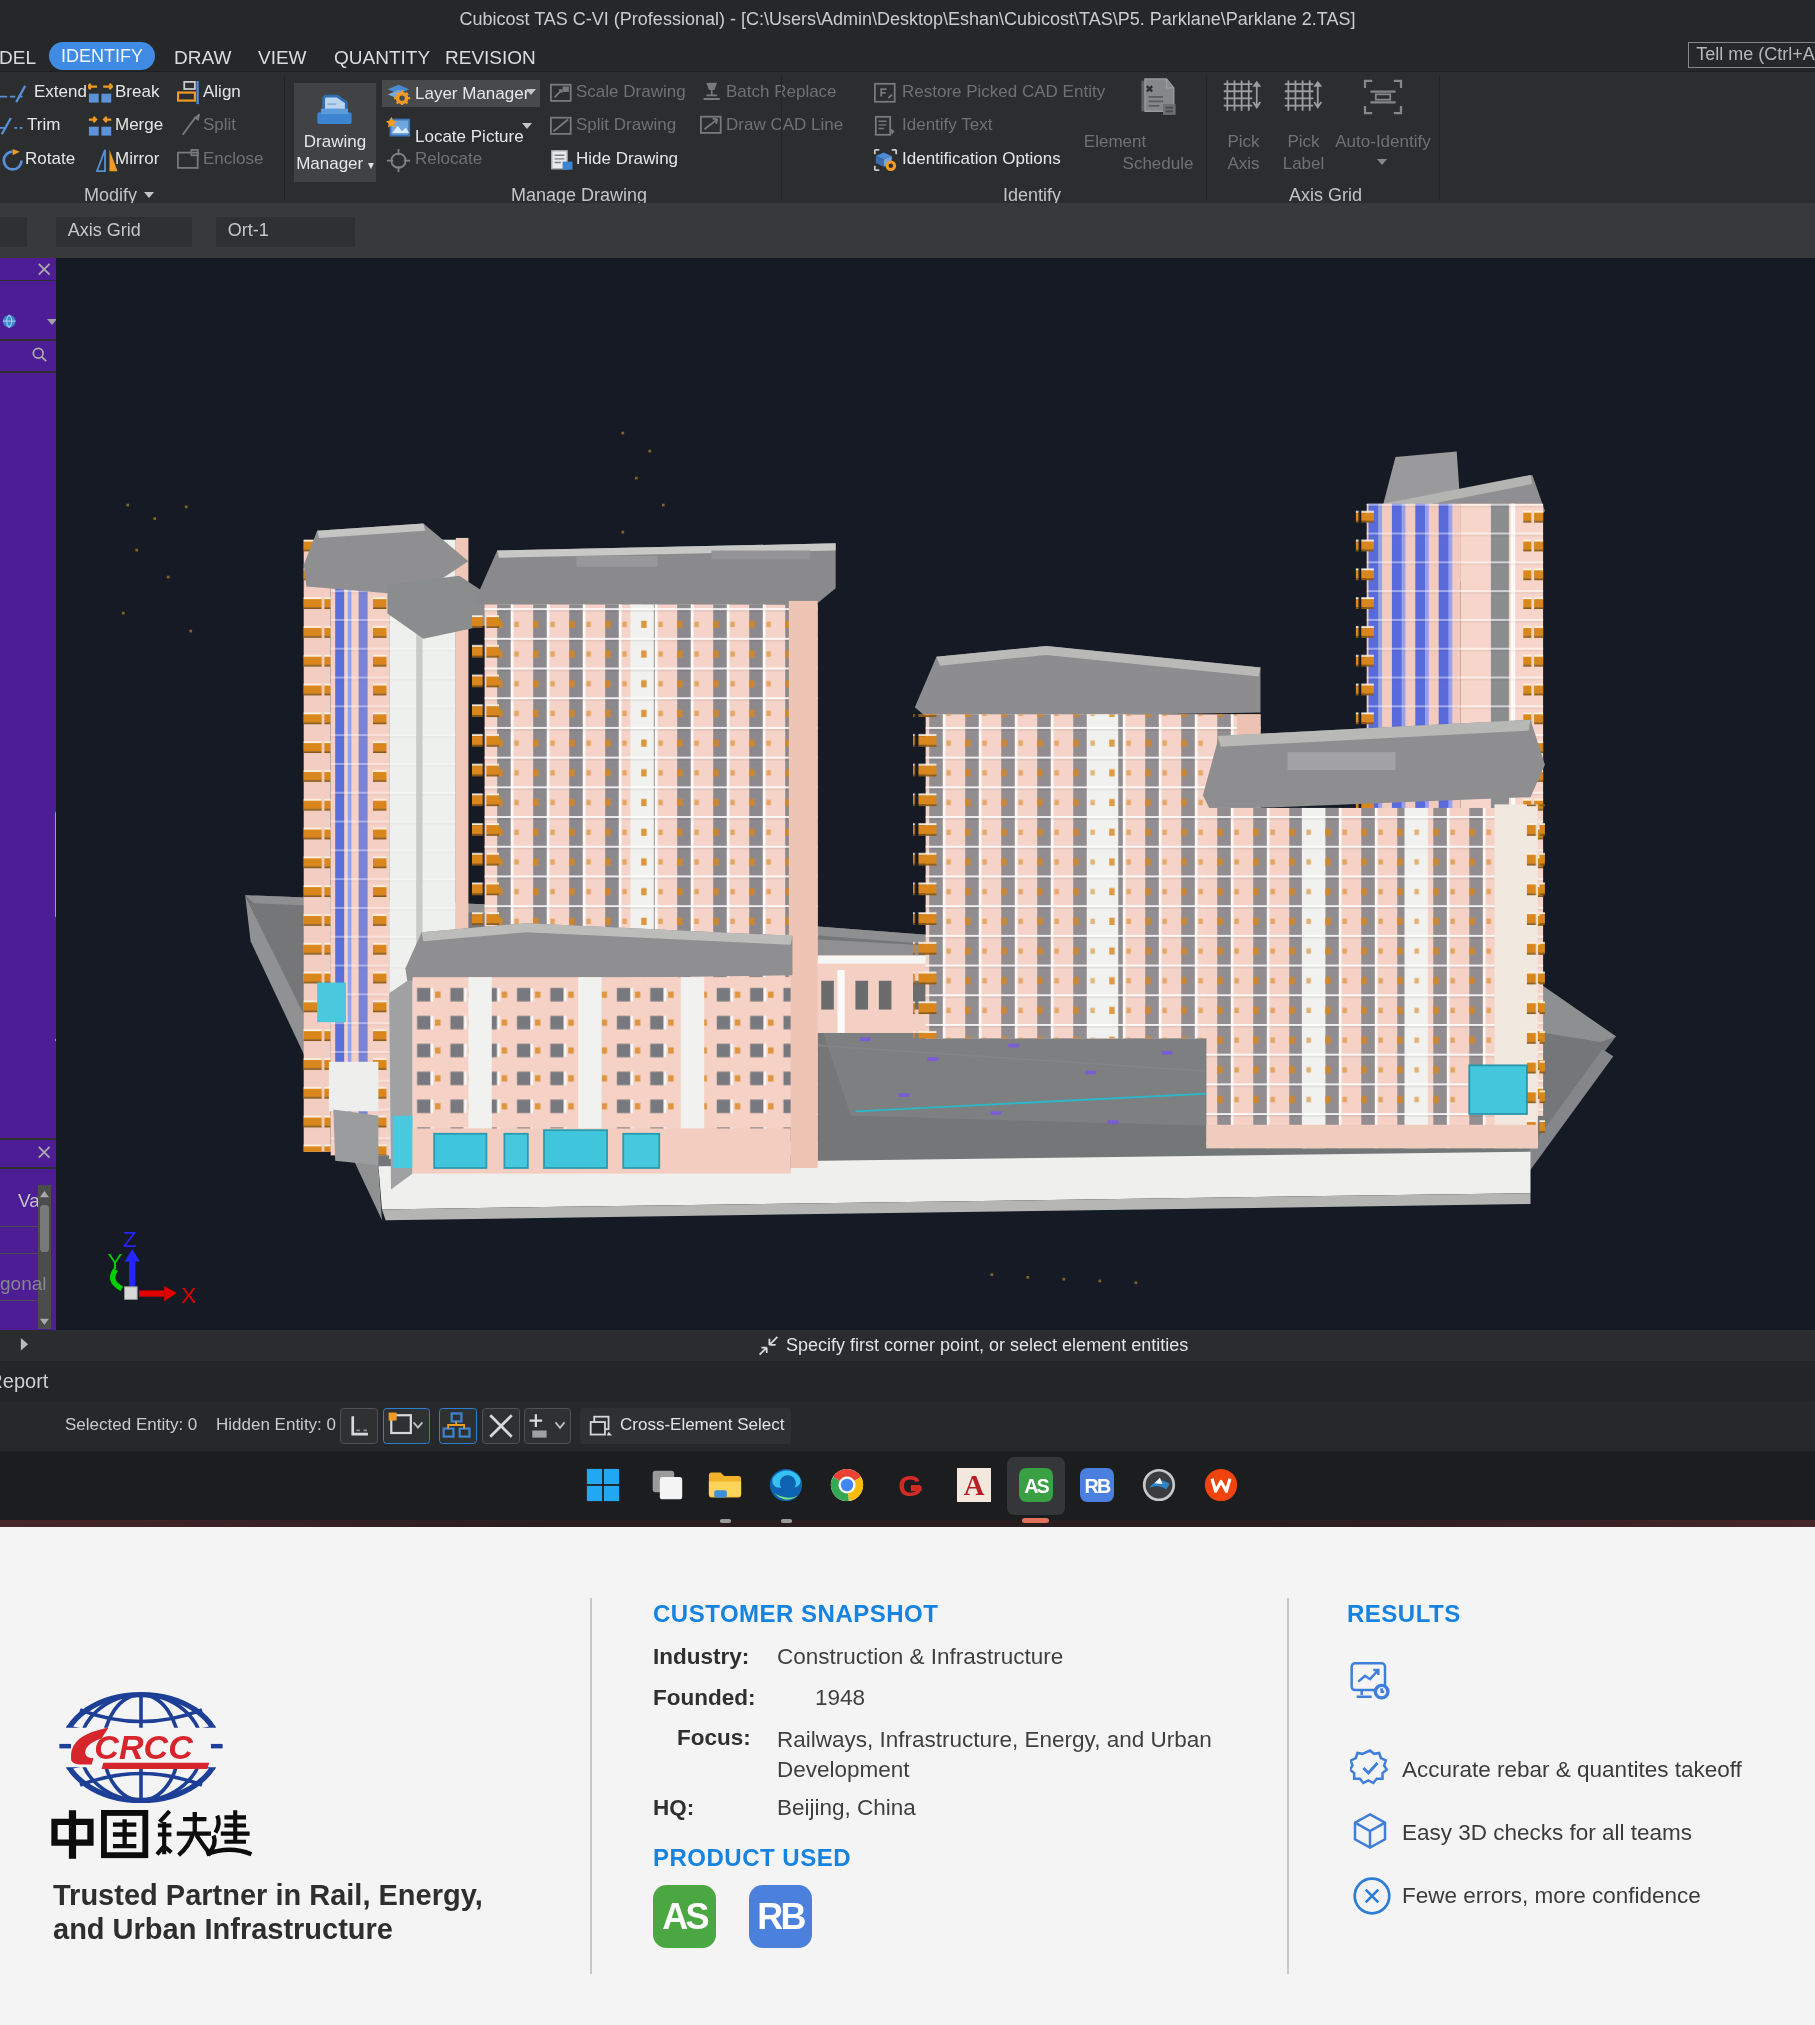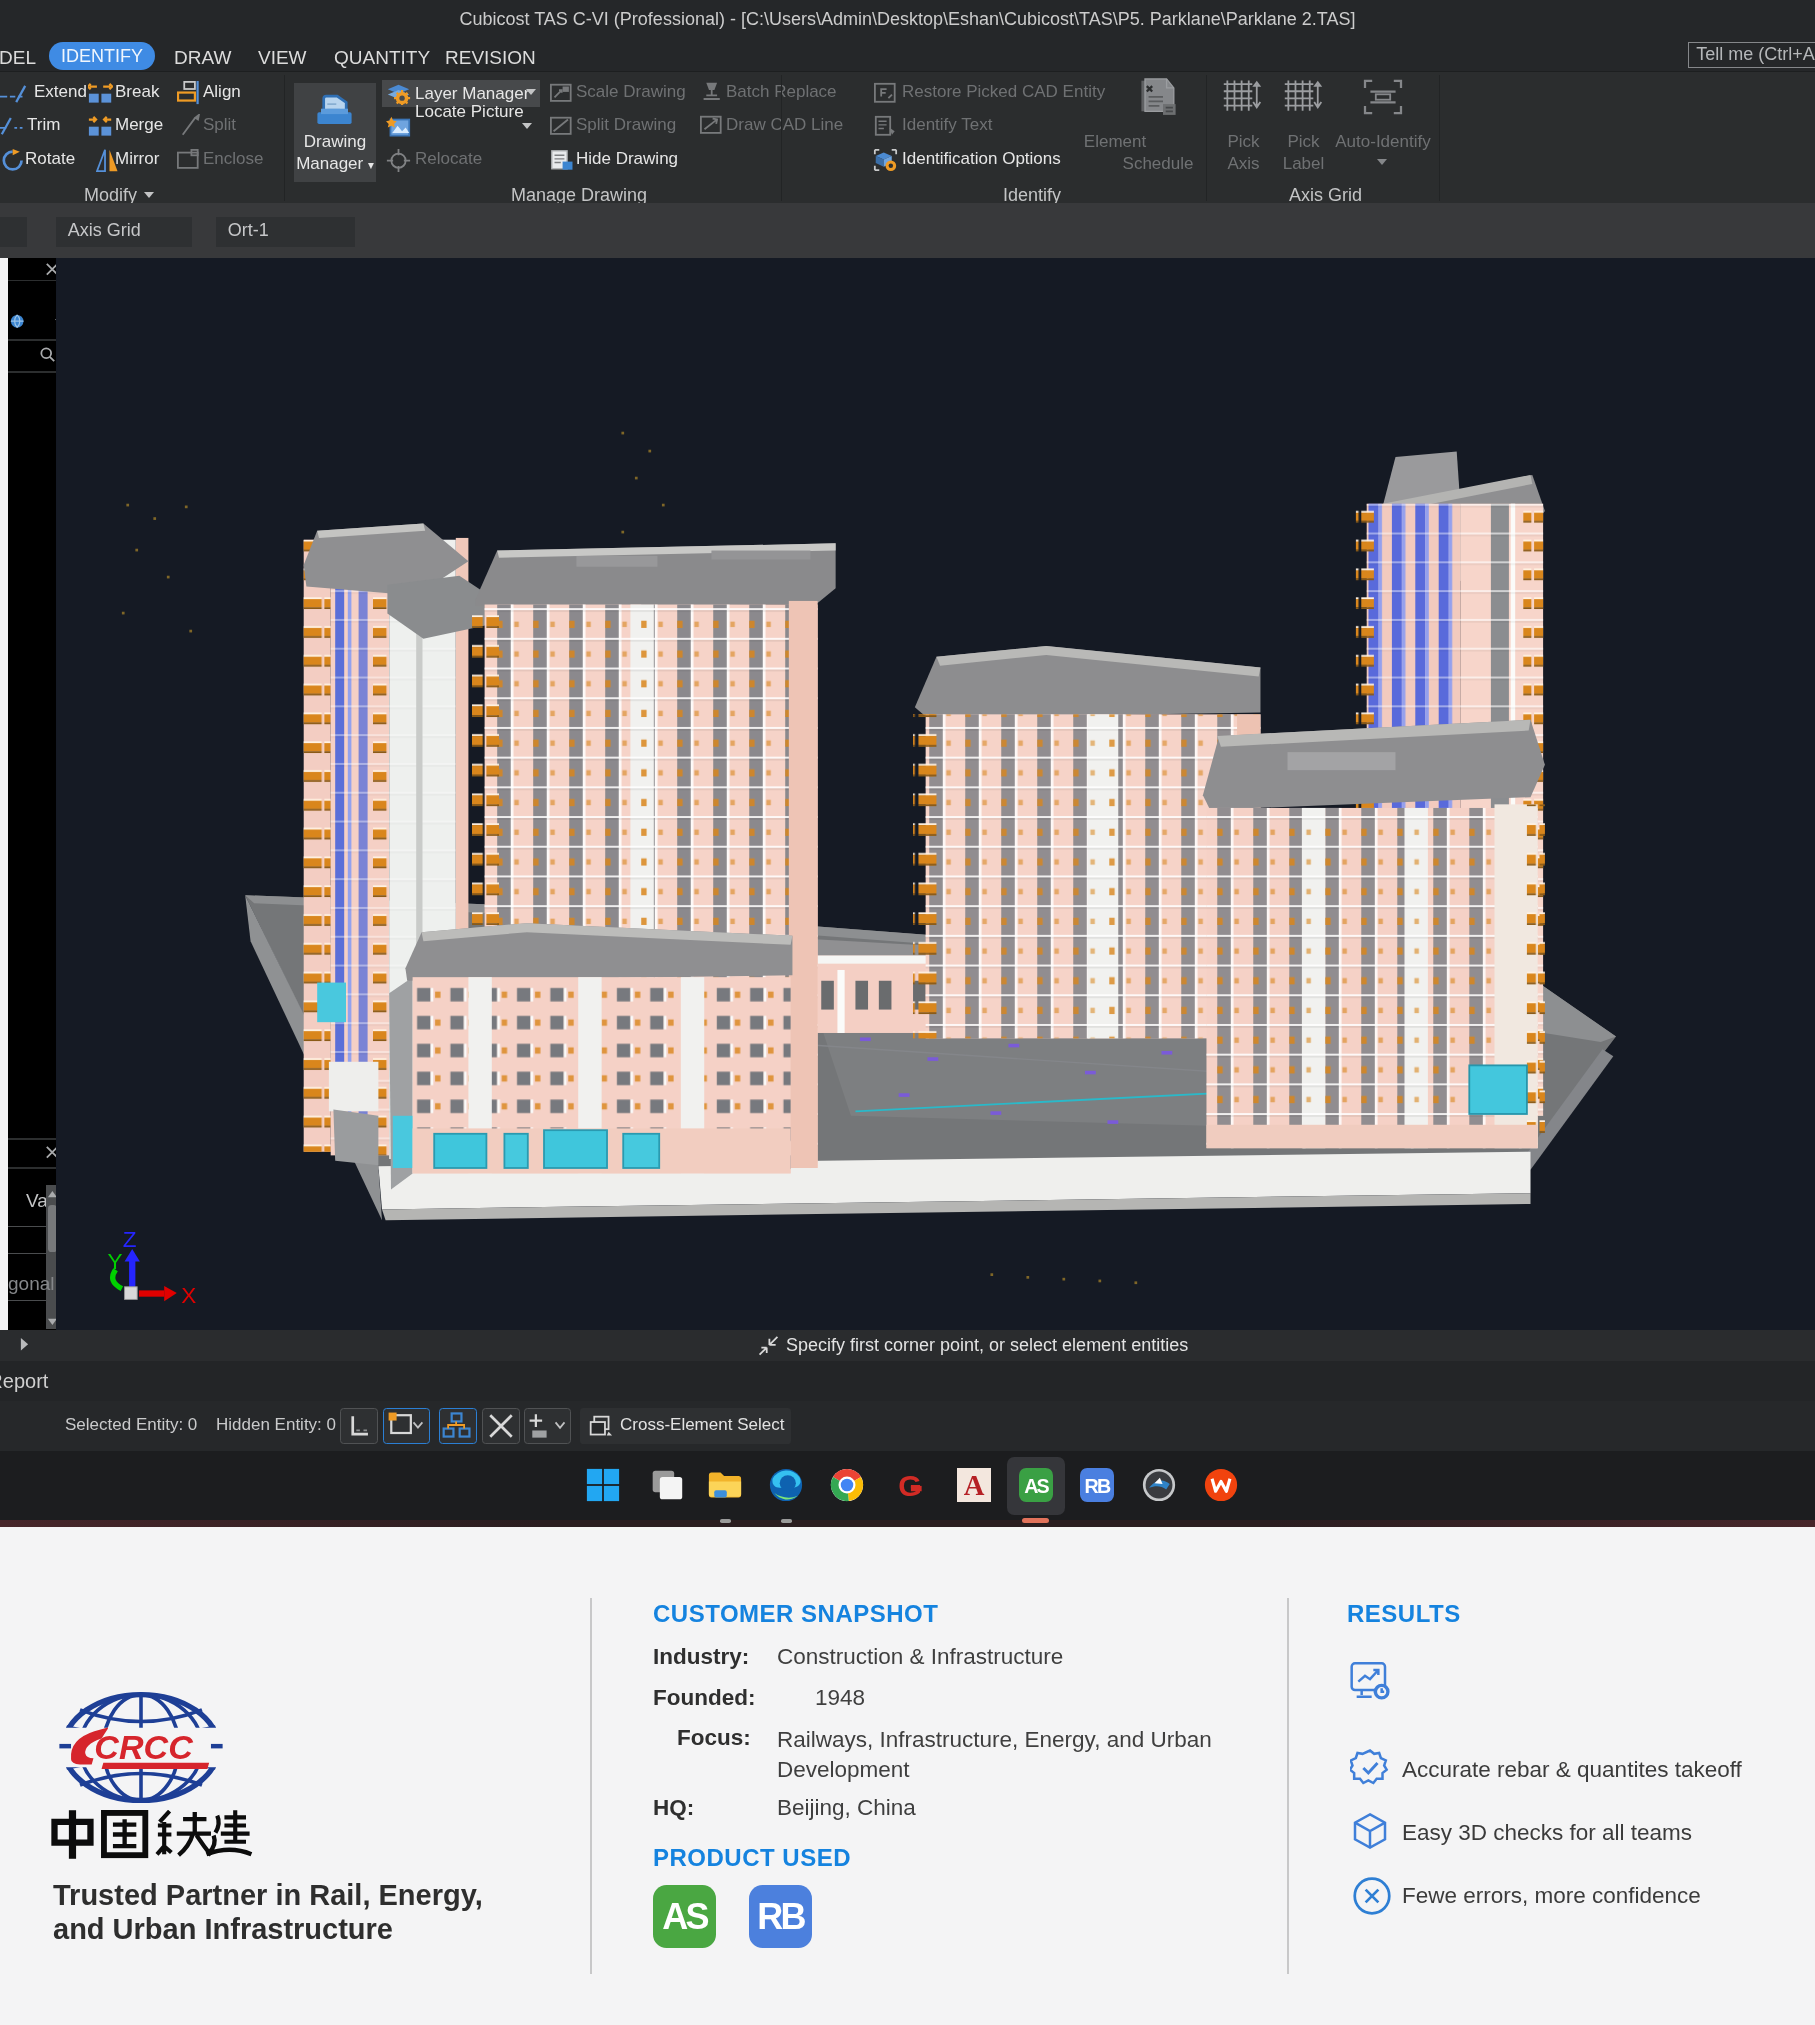--- a/index.html
+++ b/index.html
@@ -19,21 +19,21 @@
   #ribbon { left:0; top:71px; width:1815px; height:132px; background:#2b2d2e; border-top:0.9px solid #1d1f20;}
   .rtxt { font-size:17px; color:#e6e6e6; white-space:nowrap; }
   .rdis { color:#6f7173; }
   .rlbl { font-size:17px; color:#c3c4c5; white-space:nowrap; }
   .rsep { width:0.9px; background:#222425; top:2.7px; height:126px; }
   .caret { width:0; height:0; border-left:5.4px solid transparent; border-right:5.4px solid transparent; border-top:6.3px solid #c3c4c5; }
   
   #toolrow { left:0; top:203px; width:1815px; height:55px; background:#38393b; }
   .drop { top:13.5px; height:30px; background:#2e3032; color:#c6c7c9; font-size:18px; }
   
-  #sidebar { left:0; top:258px; width:56px; height:1072px; background:#000000;margin-left:8px; }
+  #sidebar { left:0; top:258px; width:56px; height:1072px; background:#4c1d95; }
   #maincv { left:56px; top:258px; width:1760px; height:1072px; background:#151a24; }
   
   #hintbar { left:0; top:1330px; width:1815px; height:31px; background:#2a2c2e; color:#e3e3e3; font-size:18px; }
   #reportrow { left:0; top:1361px; width:1815px; height:41px; background:#232527; color:#cfcfcf; font-size:20px; }
   #statusrow { left:0; top:1401px; width:1815px; height:50px; background:#26282a; color:#c9cacb; font-size:17px; }
   #taskbar { left:0; top:1451px; width:1815px; height:77px; background:#1c1d1f; }
   .sbtn { top:7.2px; height:36px; background:#2e3032; border:0.9px solid #505254; border-radius:3.6px; }
   .sbtnb { border:1.8px solid #2b7fd4; }
   
   #case { left:0; top:1527px; width:1815px; height:498px; background:#f4f4f5; }
@@ -131,21 +131,21 @@
         <circle cx="18" cy="18" r="3" fill="#47494b"></circle>
         <path d="M18 9 v4 M18 23 v4 M9 18 h4 M23 18 h4 M12 12 l3 3 M24 12 l-3 3 M12 24 l3 -3 M24 24 l-3 -3" stroke="#ef9b25" stroke-width="2.5"></path>
       </svg>
     <span class="abs rtxt" style="left:415px;top:11.7px;">Layer Manager</span>
     <div class="abs caret" style="left:526px;top:17px;"></div>
     <svg class="abs" style="left:386px;top:43px" width="25" height="23.4" viewBox="0 0 28 26">
         <rect x="5" y="5" width="21" height="18" fill="#6fa4df" stroke="#3c76b8" stroke-width="2"></rect>
         <path d="M7 20 l6 -8 l5 6 l4 -4 l4 6 z" fill="#d9ecff"></path>
         <path d="M6 2 l2 4 l4 1 l-3 3 l1 4 l-4 -2 l-4 2 l1 -4 l-3 -3 l4 -1 z" fill="#ef9b25"></path>
       </svg>
-    <span class="abs rtxt" style="left:415px;top:30px;">Locate Picture</span>
+    <span class="abs rtxt" style="left:415px;top:55px;">Locate Picture</span>
     <div class="abs caret" style="left:522px;top:51px;"></div>
     <svg class="abs" style="left:386px;top:77px" width="25" height="23.4" viewBox="0 0 28 26">
         <circle cx="14" cy="13" r="8" fill="none" stroke="#808284" stroke-width="2"></circle>
         <path d="M14 0 v7 M14 19 v7 M1 13 h7 M20 13 h7" stroke="#808284" stroke-width="2"></path>
       </svg>
     <span class="abs rtxt rdis" style="left:415px;top:77px;">Relocate</span>
 
     <svg class="abs" style="left:550px;top:10px" width="23.4" height="21.6" viewBox="0 0 26 24">
         <rect x="1" y="3" width="22" height="18" fill="none" stroke="#77797b" stroke-width="2"></rect>
         <path d="M5 17 l8 -8 m-3 0 h3 v3" stroke="#77797b" stroke-width="2" fill="none"></path>

